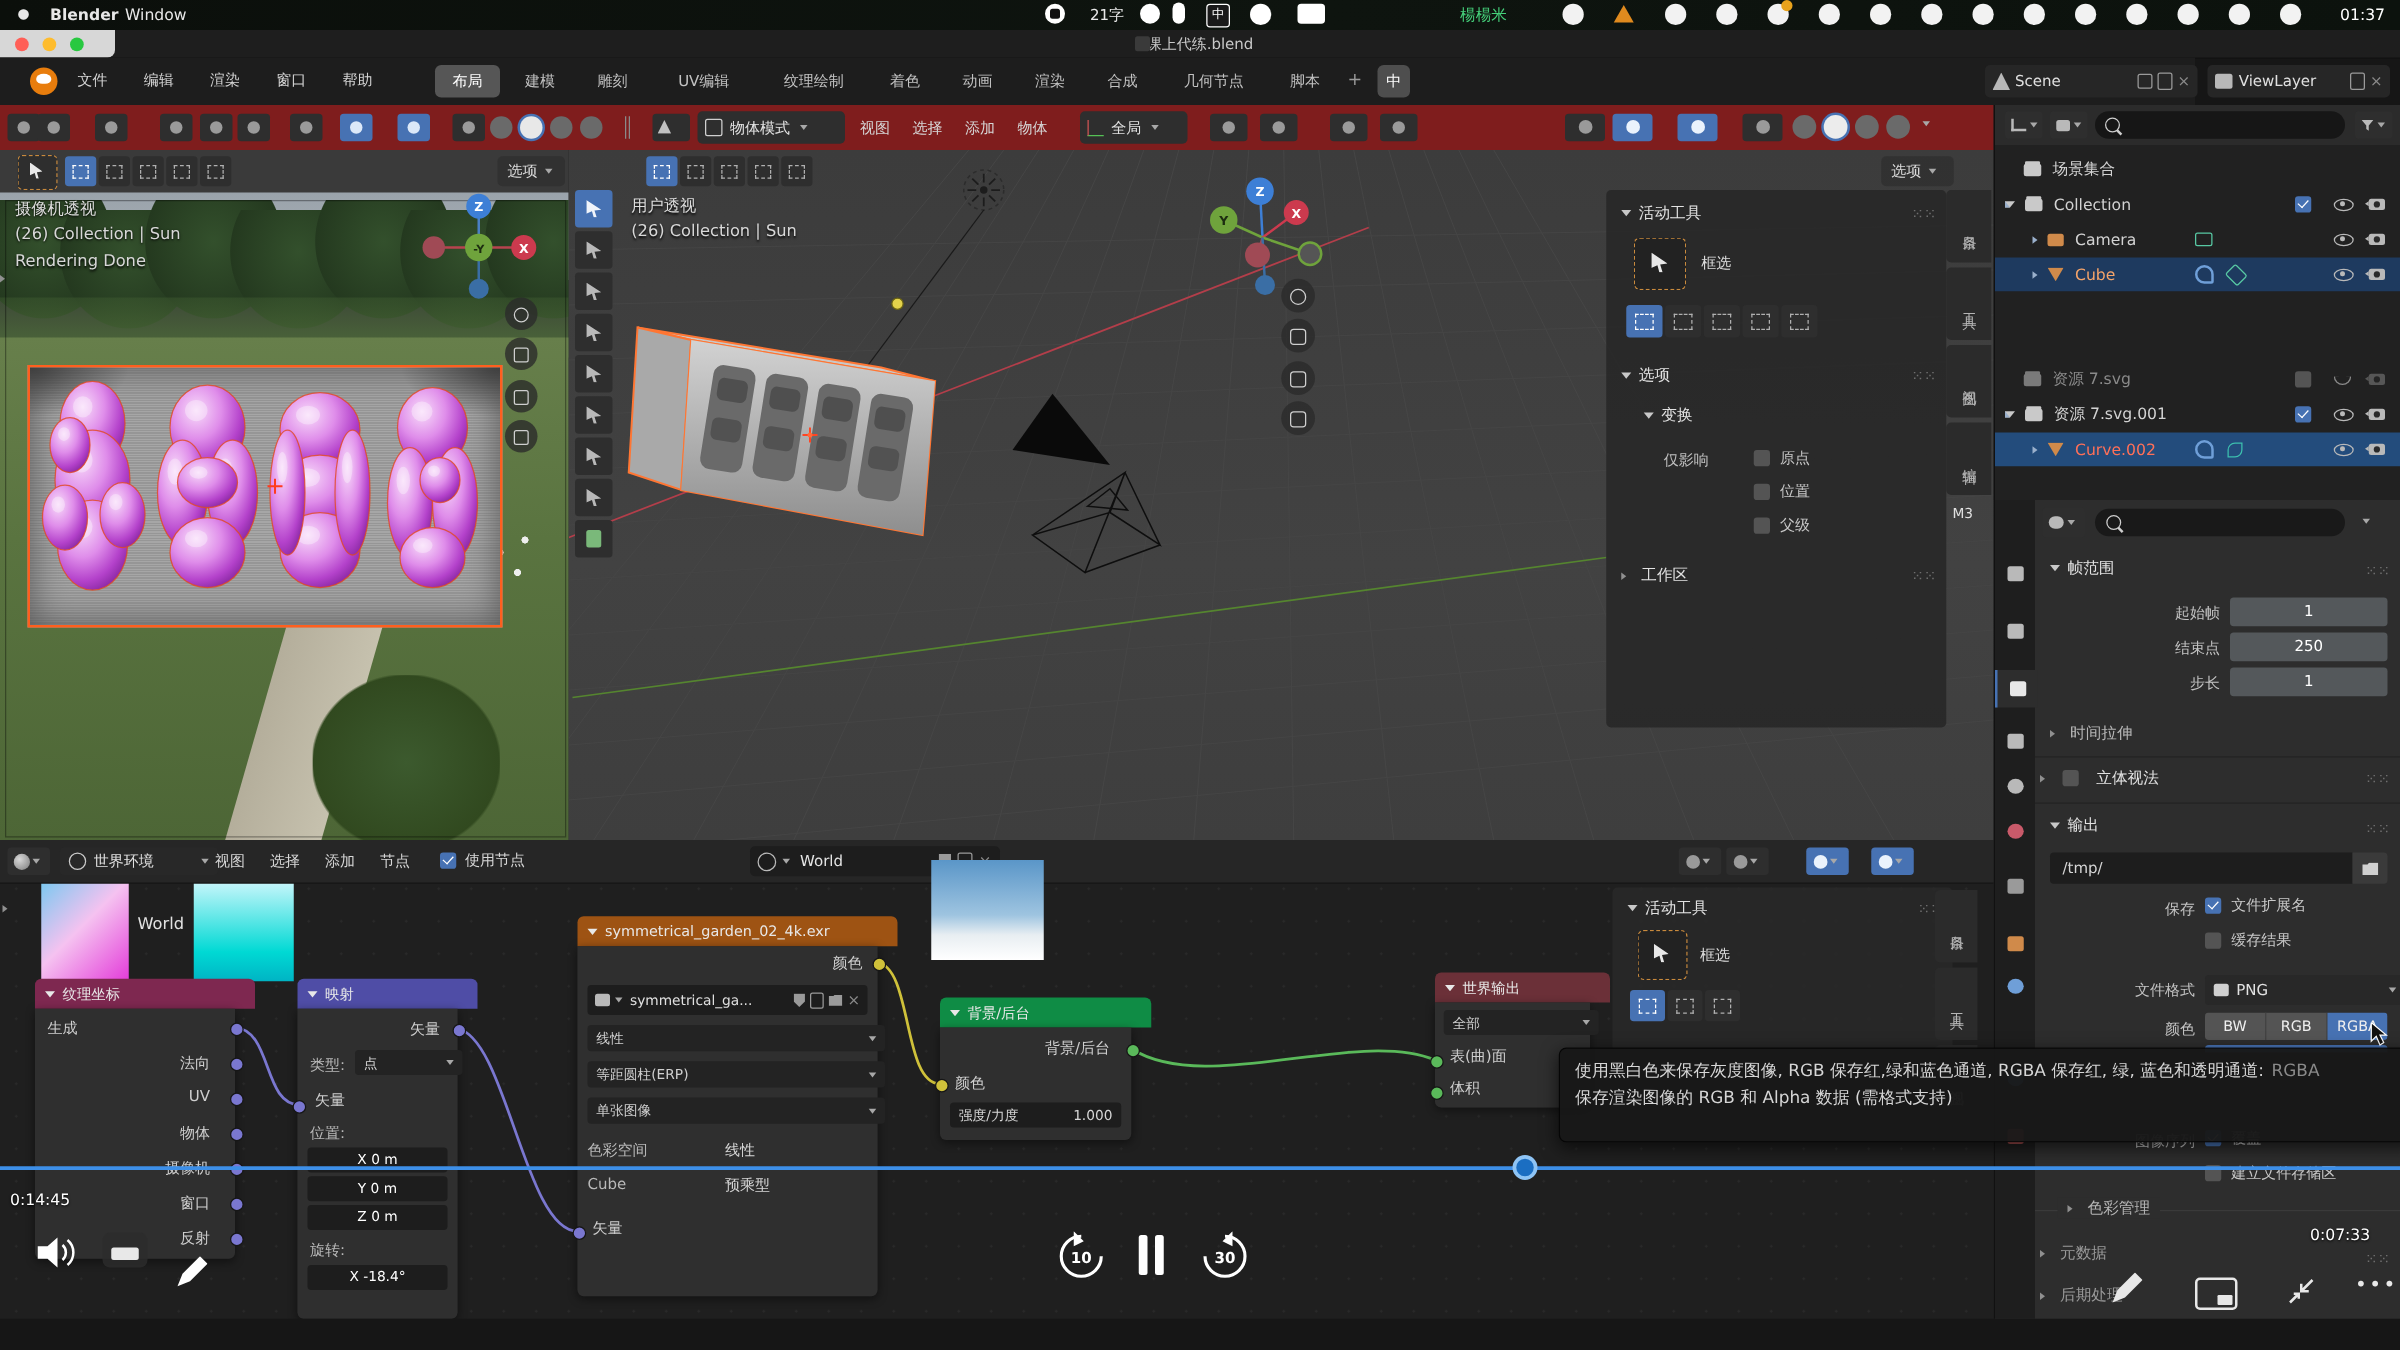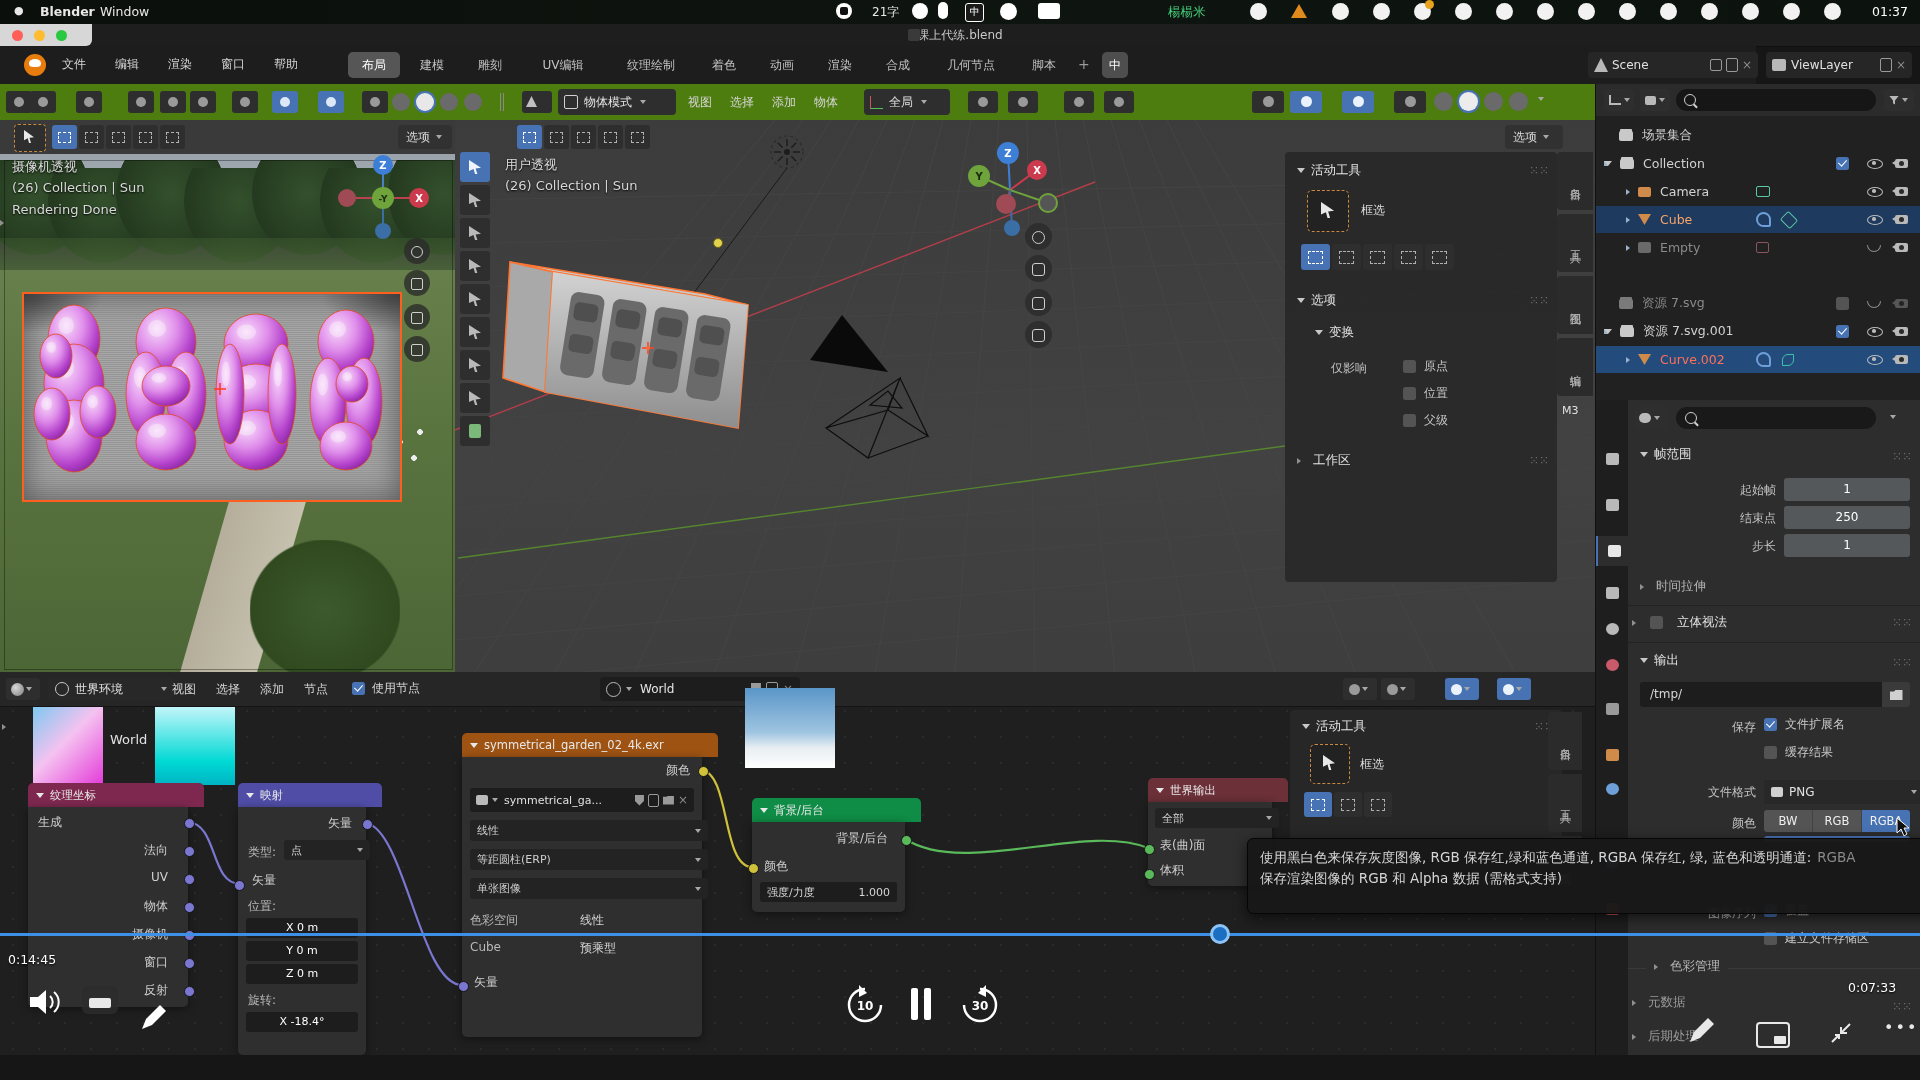--- a/index.html
+++ b/index.html
@@ -118,21 +118,21 @@
         <div class="" style="width: 10px; height: 12px; border: 1.5px solid rgb(154, 154, 154); border-radius: 2px; margin-right: 4px;"></div>
         <div class="" style="color: rgb(138, 138, 138); margin-right: 6px;">×</div>
       </div>
       <div class="row abs" style="left: 1766px; top: 6px; width: 146px; height: 26px; background: rgb(38, 38, 38); border-radius: 4px;">
         <div class="" style="width: 14px; height: 12px; margin: 0px 5px 0px 6px; background: rgb(184, 184, 184); border-radius: 2px;"></div>
         <div class="" style="flex: 1 1 0%; color: rgb(224, 224, 224);">ViewLayer</div>
         <div class="" style="width: 10px; height: 12px; border: 1.5px solid rgb(154, 154, 154); border-radius: 2px; margin-right: 4px;"></div>
         <div class="" style="color: rgb(138, 138, 138); margin-right: 6px;">×</div>
       </div>
     </div>
-    <div class="abs" style="left: 0px; top: 84px; width: 1595px; height: 36px; background: #4d7c0f; border-bottom: 1px solid rgb(22, 22, 22);">
+    <div class="abs" style="left: 0px; top: 84px; width: 1595px; height: 36px; background: #7f1d1d; border-bottom: 1px solid rgb(22, 22, 22);">
       <div class="ph abs" style="left: 6px; top: 7px; width: 26px; height: 22px;">
         <div class="" style="width: 10px; height: 10px; margin: 6px auto; background: rgb(154, 154, 154); border-radius: 50%;"></div>
       </div>
       <div class="ph abs" style="left: 30px; top: 7px; width: 26px; height: 22px;">
         <div class="" style="width: 10px; height: 10px; margin: 6px auto; background: rgb(154, 154, 154); border-radius: 50%;"></div>
       </div>
       <div class="ph abs" style="left: 76px; top: 7px; width: 26px; height: 22px;">
         <div class="" style="width: 10px; height: 10px; margin: 6px auto; background: rgb(154, 154, 154); border-radius: 50%;"></div>
       </div>
       <div class="ph abs" style="left: 128px; top: 7px; width: 26px; height: 22px;">
@@ -580,28 +580,20 @@
       </div>
       <div class="row abs" style="left: 0px; top: 122px; width: 325px; height: 27px; background: rgb(30, 58, 95);">
         <div class=" chevR" style="margin-left: 30px; border-left-color: rgb(154, 176, 204);"></div>
         <div class="" style="margin-left: 8px; width: 13px; height: 11px; background: rgb(208, 138, 74); clip-path: polygon(0px 0px, 100% 0px, 50% 100%);"></div>
         <div class="" style="margin-left: 9px; font-size: 12.5px; color: rgb(245, 164, 106);">Cube</div>
         <div class="" style="position: absolute; left: 160px; width: 11px; height: 11px; border: 2px solid rgb(111, 159, 216); border-radius: 50% 50% 2px;"></div>
         <div class="" style="position: absolute; left: 186px; width: 12px; height: 10px; border: 1.6px solid rgb(88, 201, 164); clip-path: none; border-radius: 2px; transform: rotate(45deg);"></div>
         <div class="eye " style="position: absolute; left: 271px; top: 9px;"></div>
         <div class="cam " style="position: absolute; left: 299px; top: 9px;"></div>
       </div>
-      <div class="row abs" style="left: 0px; top: 150px; width: 325px; height: 27px; background: transparent;">
-        <div class=" chevR" style="margin-left: 30px; border-left-color: rgb(154, 176, 204);"></div>
-        <div class="" style="margin-left: 8px; width: 13px; height: 11px; background: rgb(106, 106, 106); border-radius: 2px;"></div>
-        <div class="" style="margin-left: 9px; font-size: 12.5px; color: rgb(138, 138, 138);">Empty</div>
-        <div class="" style="position: absolute; left: 160px; width: 11px; height: 9px; border: 1.6px solid rgb(138, 85, 96); border-radius: 2px;"></div>
-        <div class="eyec " style="position: absolute; left: 271px; top: 11px;"></div>
-        <div class="cam " style="position: absolute; left: 299px; top: 9px;"></div>
-      </div>
       <div class="row abs" style="left: 0px; top: 206px; width: 325px; height: 27px; background: transparent;">
         <div class="" style="margin-left: 14px; width: 1px;"></div>
         <div class="" style="margin-left: 8px; width: 14px; height: 10px; background: rgb(122, 122, 122); border-radius: 2px; box-shadow: rgb(122, 122, 122) 0px -3px 0px -1px;"></div>
         <div class="" style="margin-left: 9px; font-size: 12.5px; color: rgb(138, 138, 138);">资源 7.svg</div>
         <div class="cb " style="position: absolute; left: 240px;"></div>
         <div class="eyec " style="position: absolute; left: 271px; top: 11px;"></div>
         <div class="cam off " style="position: absolute; left: 299px; top: 9px;"></div>
       </div>
       <div class="row abs" style="left: 0px; top: 234px; width: 325px; height: 27px; background: transparent;">
         <div class=" chevD" style="margin-left: 8px; border-left-color: rgb(154, 176, 204);"></div>

